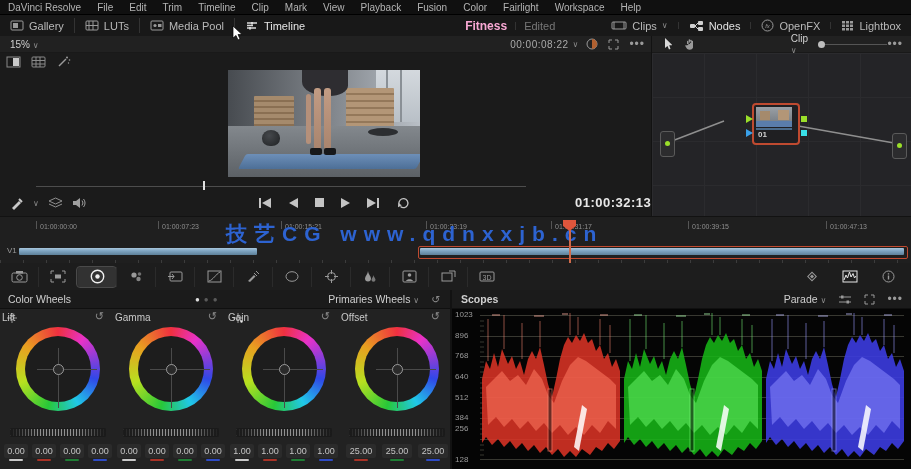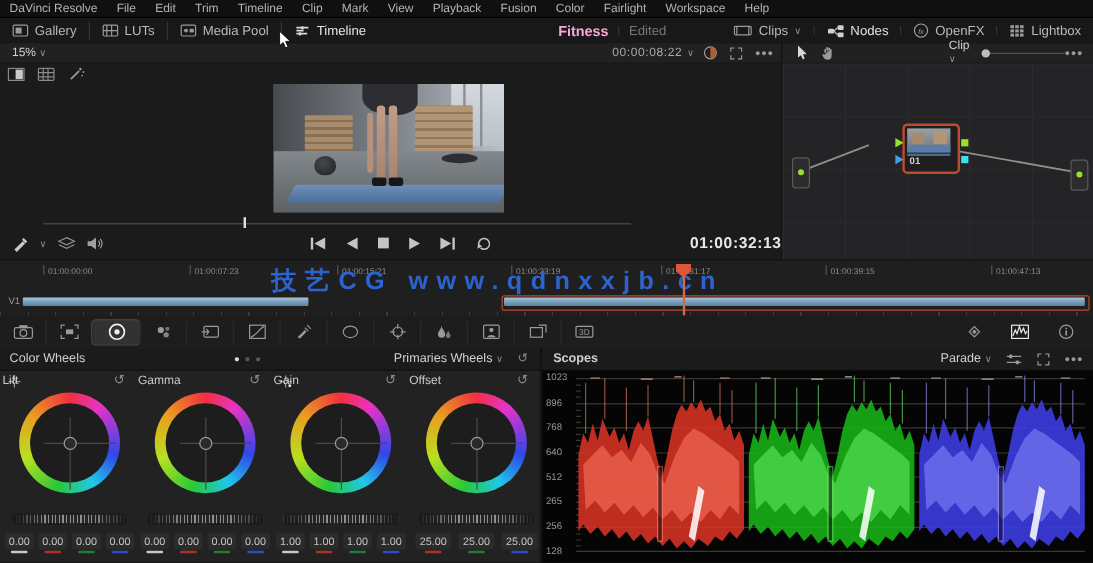--- a/index.html
+++ b/index.html
@@ -638,22 +638,22 @@
       </div>
     </div>
   </div>
 
   <div id="scope" class="abs">
     <span class="axlabel" style="top:1px;">1023</span>
     <span class="axlabel" style="top:22px;">896</span>
     <span class="axlabel" style="top:42px;">768</span>
     <span class="axlabel" style="top:63px;">640</span>
     <span class="axlabel" style="top:84px;">512</span>
-    <span class="axlabel" style="top:104px;">265</span>
-    <span class="axlabel" style="top:125px;">256</span>
+    <span class="axlabel" style="top:104px;">384</span>
+    <span class="axlabel" style="top:115px;">256</span>
     <span class="axlabel" style="top:146px;">128</span>
 
     <svg width="459" height="160" class="abs" style="left:0;top:0;">
       <defs>
         <path id="pBody" d="M0,70 L4,52 8,60 12,44 16,58 20,40 26,55 30,47 34,60 38,52 42,66 46,50 50,42 54,50 58,38 62,56 66,75 70,88 74,70 78,50 82,36 86,28 90,34 94,26 98,32 102,24 106,34 110,30 114,42 118,36 122,50 126,44 130,58 134,50 138,62 L138,132 132,140 126,134 120,142 114,138 108,146 100,140 94,148 88,142 82,148 76,140 70,146 64,138 58,144 52,136 46,142 40,134 34,140 28,132 22,138 16,130 10,136 4,128 0,134 Z"></path>
         <path id="pCore" d="M4,78 12,70 20,62 28,72 36,66 44,76 52,60 60,70 66,86 72,94 80,72 88,56 96,48 104,52 112,58 120,64 128,70 134,76 L134,120 126,112 118,124 110,116 102,126 94,118 86,126 78,116 70,124 62,114 54,122 46,112 38,120 30,110 22,118 14,108 6,116 Z"></path>
         <path id="pSpikes" d="M6,52 6,10 M22,40 22,6 M40,50 40,14 M58,38 58,12 M88,26 88,4 M96,26 96,8 M118,36 118,10 M128,44 128,16" fill="none"></path>
         <path id="pDash" d="M10,6 h8 M52,7 h10 M80,5 h6 M118,6 h8" fill="none"></path>
       </defs>
 

